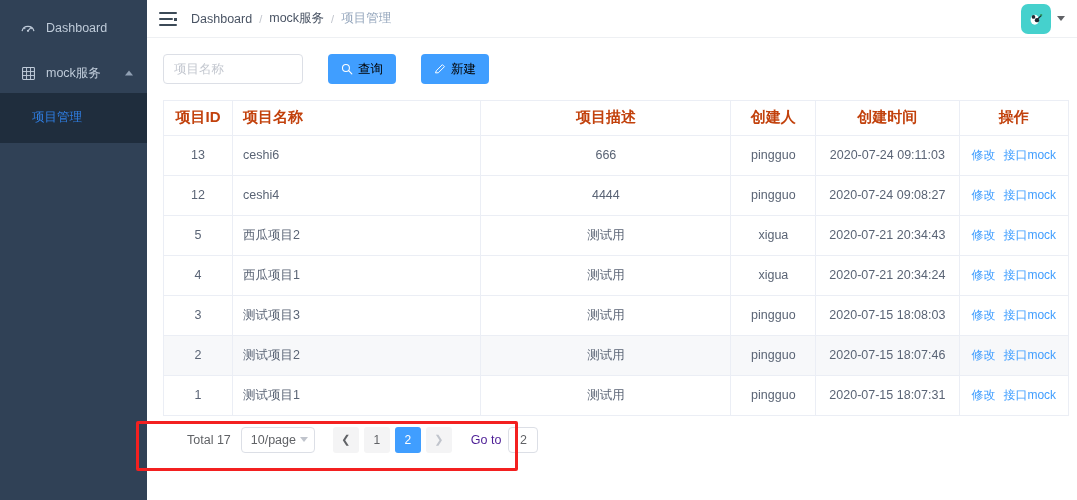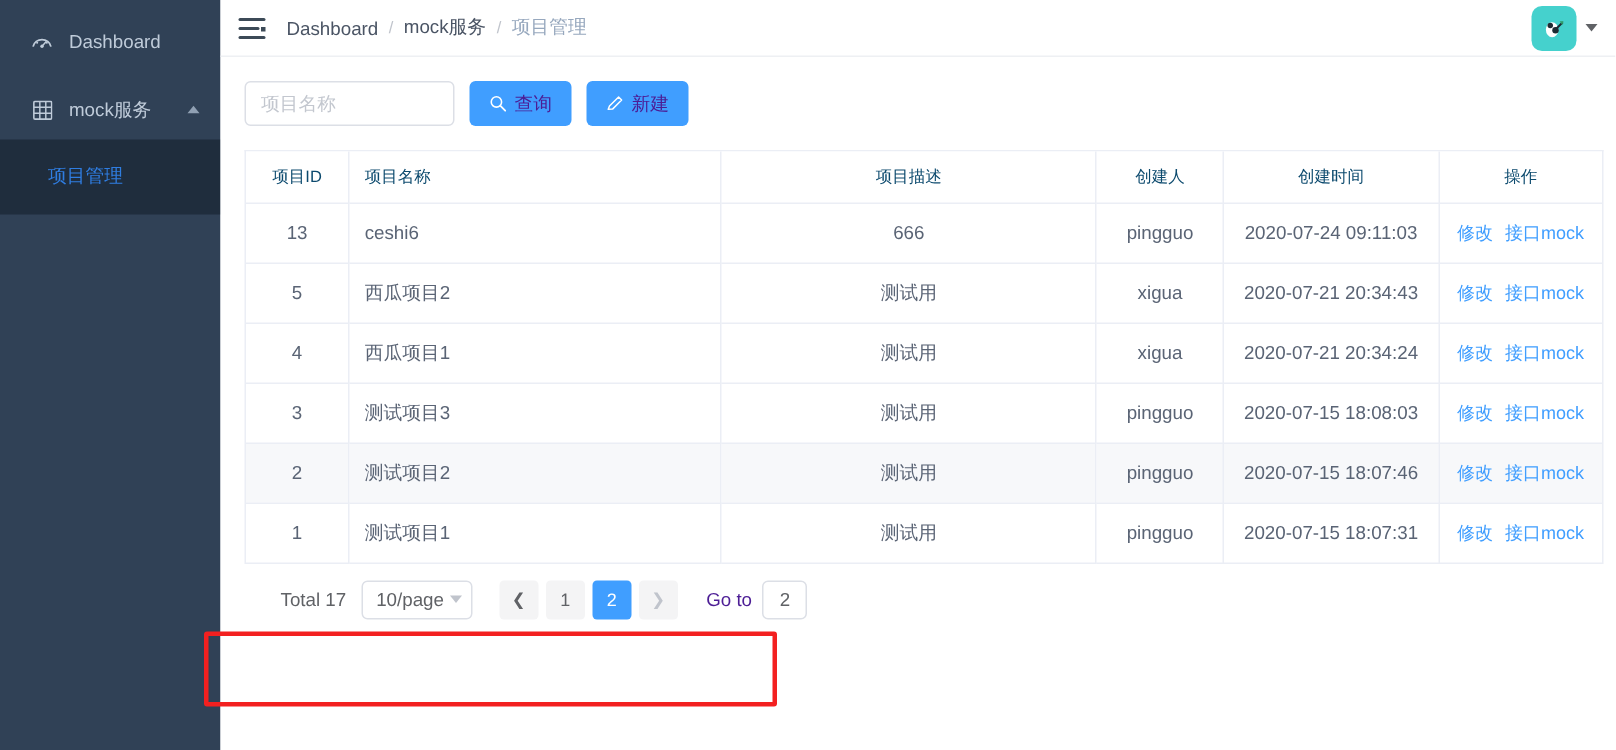--- a/index.html
+++ b/index.html
@@ -137,38 +137,38 @@
     outline: none;
     background: #fff;
     font-family: "Liberation Sans", sans-serif;
   }
   .search-input::placeholder { color: #c3c7cf; }
   .btn {
     height: 30px;
     border: none;
     border-radius: 4px;
     background: #409eff;
-    color: #4c1d95;
+    color: #000000;
     font-size: 12.5px;
     display: inline-flex; align-items: center; justify-content: flex-start;
     padding: 0 13px;
-    margin-left: 10px;
+    margin-left: 25px;
     cursor: pointer;
     font-family: "Liberation Sans", sans-serif;
   }
   .btn .b-icon { margin-right: 5px; display: inline-flex; align-items: center; }
 
   
   .tbl-wrap { border: 1px solid #ebeef5; border-bottom: none; background: #fff; }
   table { width: 100%; border-collapse: collapse; table-layout: fixed; }
   th {
     height: 34px;
-    font-size: 11px;
-    font-weight: normal;
-    color: #0c4a6e;
+    font-size: 15px;
+    font-weight: bold;
+    color: #c2410c;
     background: #fff;
     border-bottom: 1px solid #ebeef5;
     border-right: 1px solid #ebeef5;
     text-align: left;
     padding: 0 10px;
   }
   th:last-child, td:last-child { border-right: none; }
   td {
     height: 40px;
     font-size: 12.5px;
@@ -363,20 +363,30 @@
               <td class="c-id">13</td>
               <td class="c-name">ceshi6</td>
               <td class="c-desc">666</td>
               <td class="c-owner">pingguo</td>
               <td class="c-time">2020-07-24 09:11:03</td>
               <td class="c-act">
                 <span class="act-link">修改</span><span class="act-link">接口mock</span>
               </td>
             </tr>
             <tr>
+              <td class="c-id">12</td>
+              <td class="c-name">ceshi4</td>
+              <td class="c-desc">4444</td>
+              <td class="c-owner">pingguo</td>
+              <td class="c-time">2020-07-24 09:08:27</td>
+              <td class="c-act">
+                <span class="act-link">修改</span><span class="act-link">接口mock</span>
+              </td>
+            </tr>
+            <tr>
               <td class="c-id">5</td>
               <td class="c-name">西瓜项目2</td>
               <td class="c-desc">测试用</td>
               <td class="c-owner">xigua</td>
               <td class="c-time">2020-07-21 20:34:43</td>
               <td class="c-act">
                 <span class="act-link">修改</span><span class="act-link">接口mock</span>
               </td>
             </tr>
             <tr>

